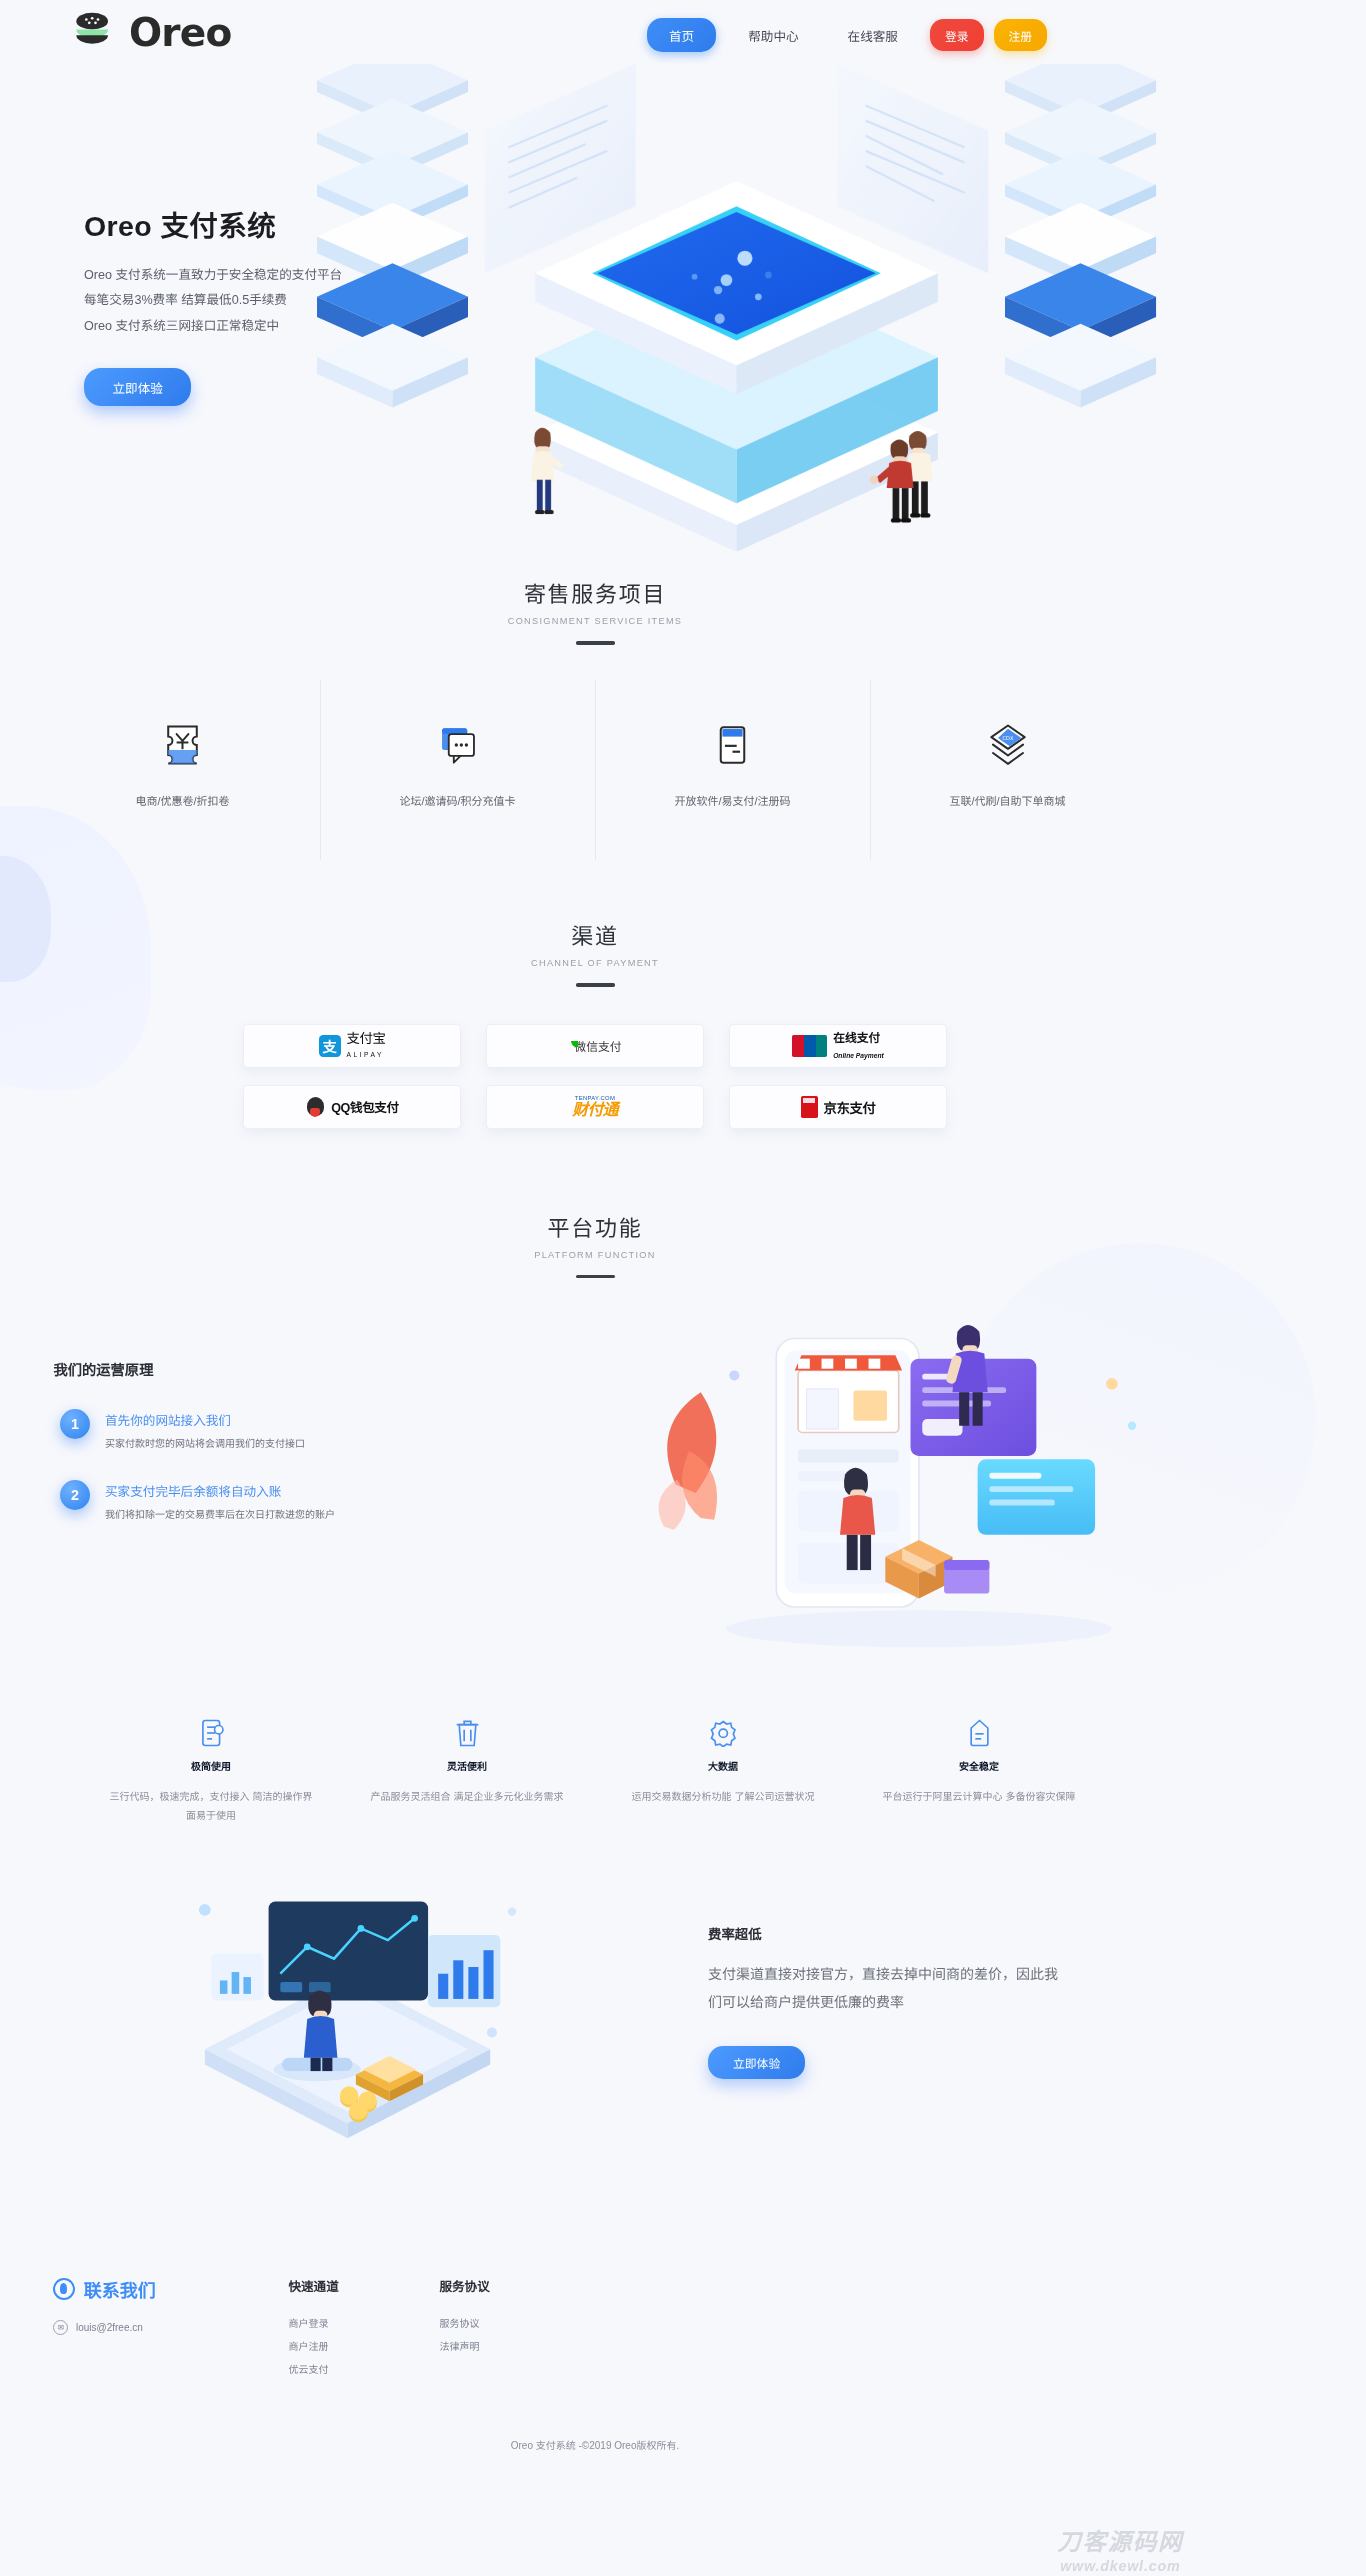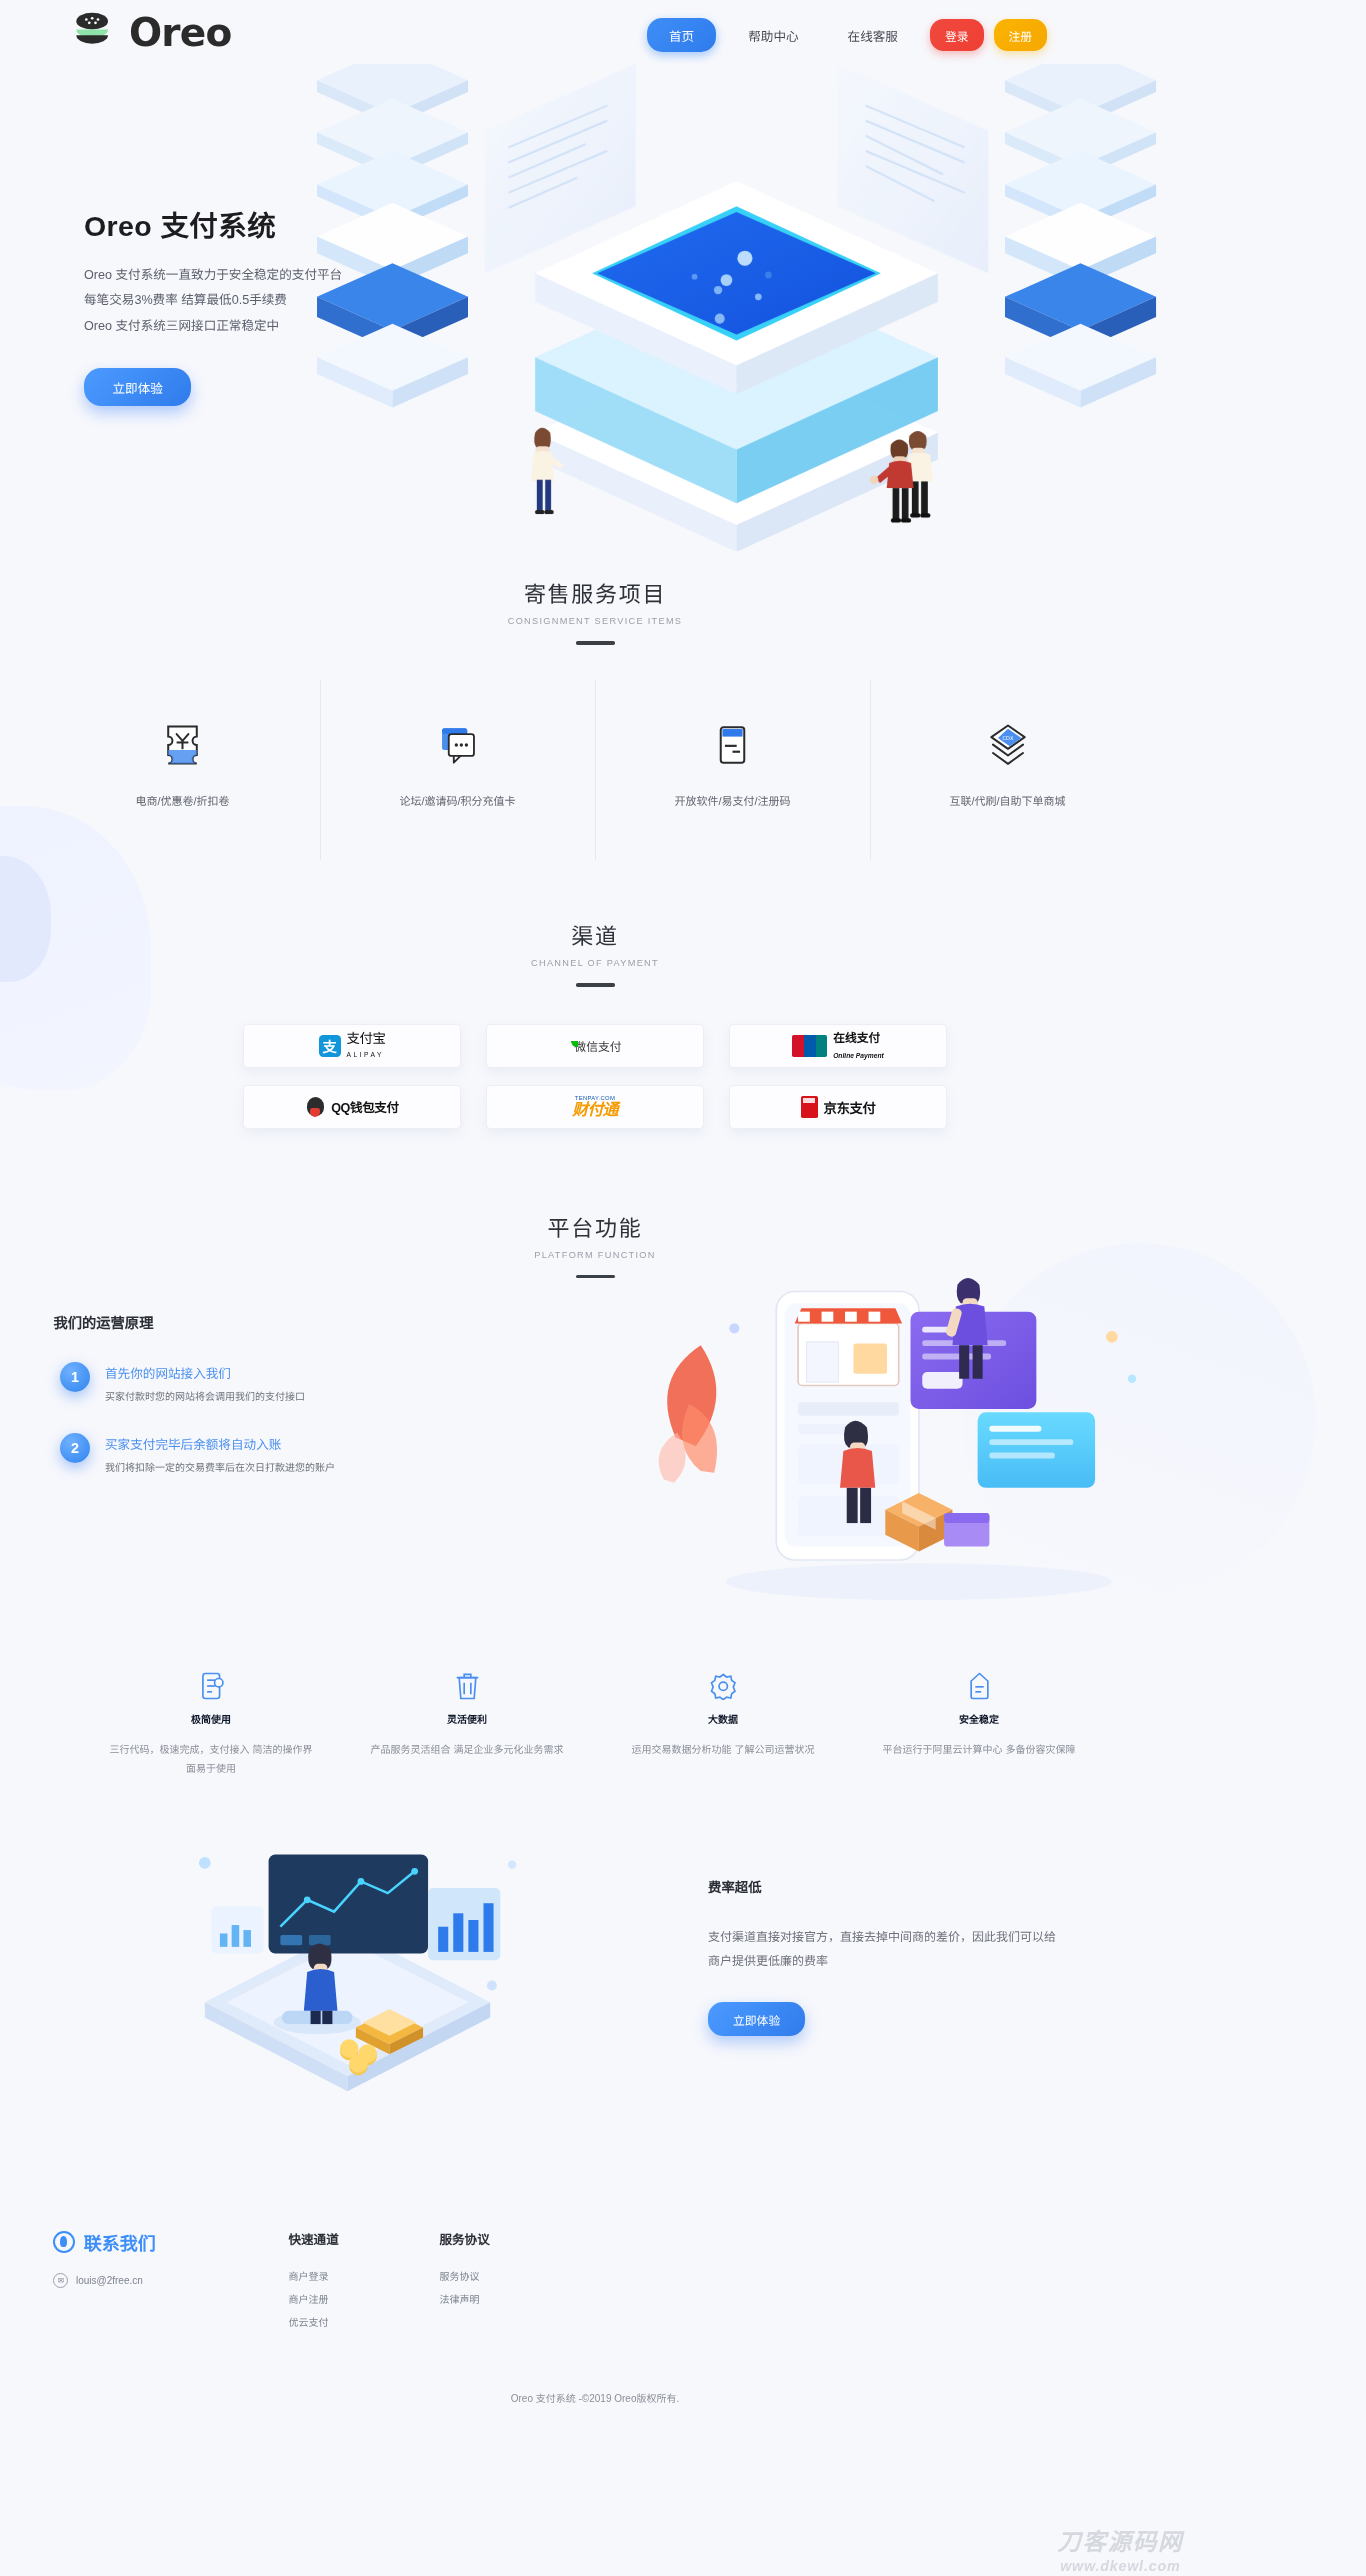--- a/index.html
+++ b/index.html
@@ -145,21 +145,21 @@
   .tenpay{display:flex;flex-direction:column;align-items:center;line-height:1;}
   .tenpay-top{font-size:5.9px;color:#1558b0;letter-spacing:0.3px;}
   .tenpay-main{font-size:16px;font-weight:bold;font-style:italic;color:#f59a00;letter-spacing:-0.8px;}
   
   .ico-jd{width:17px;height:22px;background:#d7121b;border-radius:1.7px;position:relative;}
   .ico-jd::after{content:"";position:absolute;left:2.5px;top:2.5px;right:2.5px;height:5px;background:#fff;opacity:.85;}
   .jd-label{font-size:13.4px;font-weight:bold;color:#111;letter-spacing:-0.4px;}
 
   
   .principle{
-    position:relative;width:1100px;margin:33px auto 0;min-height:302px;
+    position:relative;width:1100px;margin:80px auto 0;min-height:302px;
   }
   .principle-title{
     font-size:14.3px;font-weight:bold;color:#2b2f36;margin-left:8.4px;
   }
   .step{display:flex;align-items:flex-start;gap:15px;margin-top:30px;margin-left:15px;}
   .step-num{
     width:30px;height:30px;border-radius:50%;flex:0 0 auto;
     background:radial-gradient(circle at 35% 30%,#6fb1ff,#2e82ee);
     color:#fff;font-size:14.3px;font-weight:bold;
     display:flex;align-items:center;justify-content:center;
@@ -179,21 +179,21 @@
   .feat-title{font-size:10px;font-weight:bold;color:#0f172a;margin-top:7px;}
   .feat-desc{font-size:10px;color:#8a8e98;line-height:1.95;margin-top:13.4px;}
 
   
   .rate{
     position:relative;width:1100px;margin:47px auto 0;min-height:277px;
   }
   .rate-art{position:absolute;left:59px;top:0;width:487px;height:277px;pointer-events:none;}
   .rate-copy{position:absolute;left:663px;top:50px;width:353px;}
   .rate-title{font-size:13.4px;font-weight:bold;color:#2b2f36;}
-  .rate-desc{font-size:12px;color:#6d717b;line-height:2.05;margin-top:29px;}
+  .rate-desc{font-size:14px;color:#6d717b;line-height:2.05;margin-top:17px;}
   .rate-cta{
     display:inline-block;margin-top:28.5px;
     background:linear-gradient(135deg,#4c9bff,#2f7bec);
     color:#fff;font-size:11.8px;border:none;border-radius:15px;
     padding:8.4px 25px;cursor:pointer;box-shadow:0 6.7px 15px rgba(62,130,247,.38);
     font-family:inherit;
   }
 
   
   .footer{

